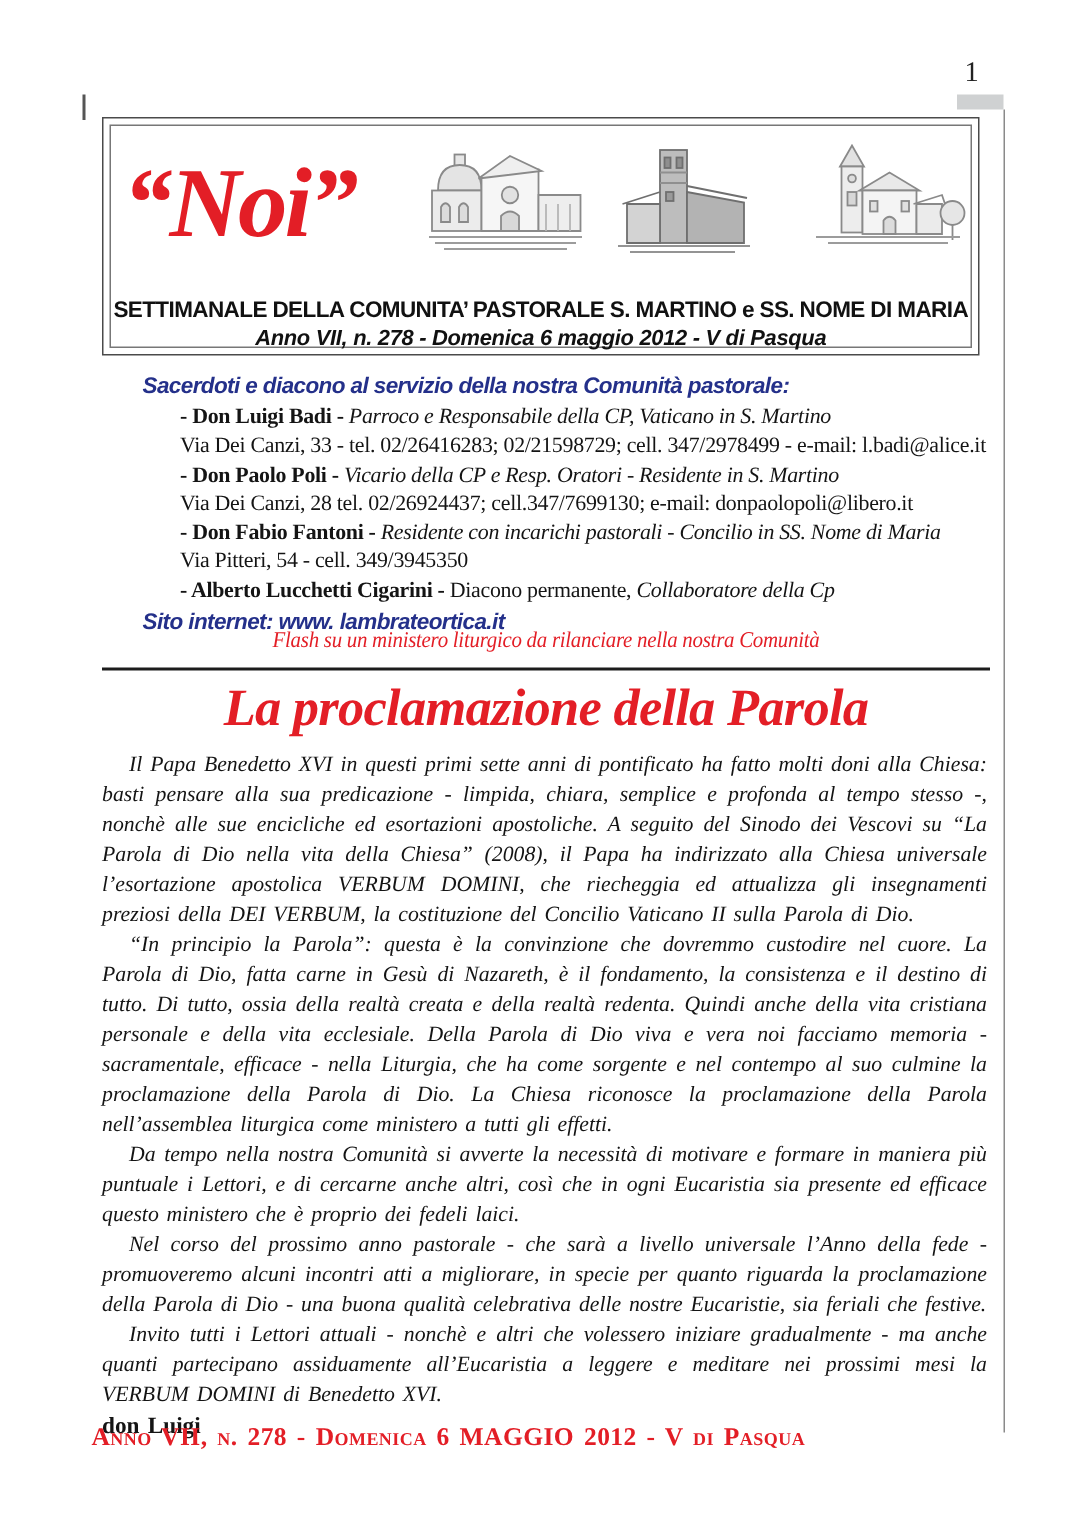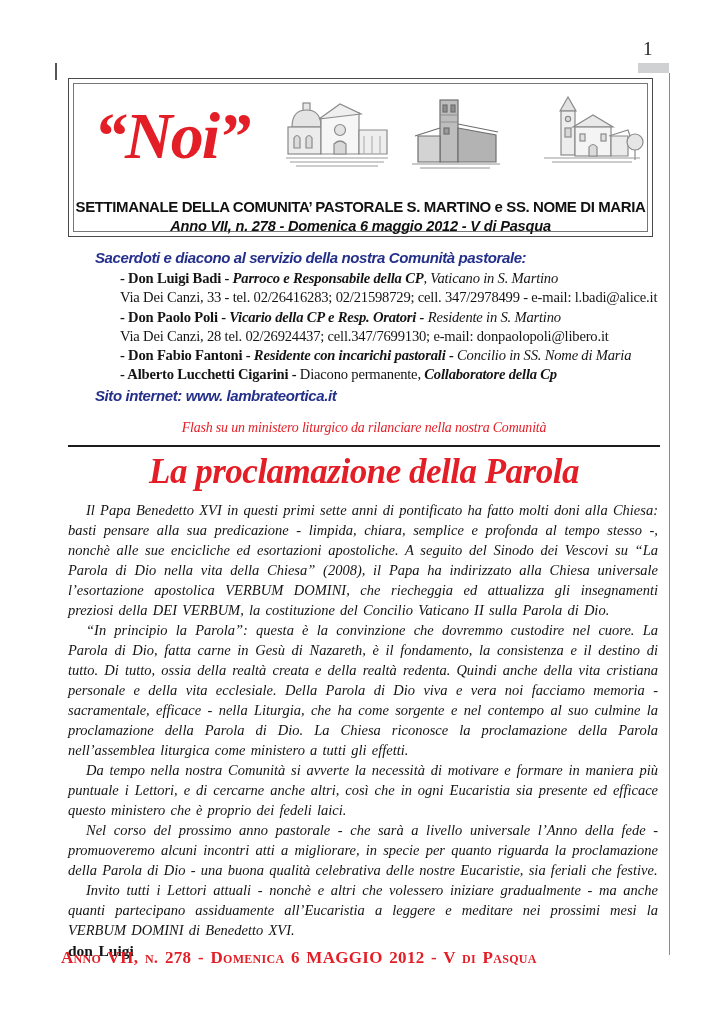--- a/index.html
+++ b/index.html
@@ -14,21 +14,21 @@
   }
   .gray-tab { position:absolute; left:638px; top:63px; width:31px; height:10px; background:#cfd1d2; }
   .right-rule { position:absolute; left:669px; top:73px; width:1px; height:882px; background:#8a8a8a; }
   .left-tick { position:absolute; left:55px; top:63px; width:2px; height:17px; background:#555; }
 
   
   .masthead { position:absolute; left:68px; top:78px; width:585px; height:159px;
     border:1px solid #4a4a4a; padding:4px; background:#fff; }
   .masthead-inner { position:relative; width:100%; height:100%; border:1px solid #777; }
   .logo {
-    position:absolute; left:20px; top:2px;
+    position:absolute; left:8px; top:2px;
     font-family:"Liberation Serif", serif; font-weight:bold; font-style:italic;
     font-size:66px; line-height:100px; color:#e31e26; letter-spacing:-2px;
   }
   .church-row { position:absolute; left:208px; top:12px; width:366px; height:80px; }
   .church { position:absolute; }
   .church svg { display:block; }
   .mast-line1 {
     position:absolute; top:114px; left:0; width:100%; text-align:center;
     font-family:"Liberation Sans", sans-serif; font-weight:bold; font-size:15px;
     letter-spacing:-0.4px; color:#111;
@@ -41,21 +41,21 @@
 
   
   .clergy { position:absolute; left:95px; top:249px; width:566px; }
   .clergy-heading, .site-line {
     font-family:"Liberation Sans", sans-serif; font-weight:bold; font-style:italic;
     font-size:15px; letter-spacing:-0.4px; color:#24308a;
   }
   .clergy-heading { margin-bottom:3px; }
   .clergy-lines { margin-left:25px; font-size:14.6px; line-height:19.3px; letter-spacing:-0.2px; color:#141414; }
   .c-name { font-weight:bold; }
-  .c-role { font-weight:bold; font-style:italic; }
+  .c-role { font-weight:normal; font-style:italic; }
   .c-res { font-style:italic; }
   .site-line { margin-top:2px; }
 
   
   .kicker {
     position:absolute; left:68px; top:419px; width:592px; text-align:center;
     color:#e31e26; font-style:italic; font-size:15px; letter-spacing:-0.2px;
   }
   .kicker span { display:inline-block; transform:scaleX(0.93); transform-origin:center; }
   .kicker-rule { position:absolute; left:68px; top:445px; width:592px; height:2px; background:#1c1c1c; }
@@ -156,20 +156,21 @@
   </div>
 
   <div class="clergy">
     <div class="clergy-heading">Sacerdoti e diacono al servizio della nostra  Comunità pastorale:</div>
     <div class="clergy-lines">
       <div><span class="c-name">- Don Luigi Badi - </span><span class="c-role">Parroco e Responsabile della CP</span><span class="c-res">, Vaticano in S. Martino</span></div>
       <div>Via Dei Canzi, 33 -  tel. 02/26416283; 02/21598729;  cell. 347/2978499 - e-mail: l.badi@alice.it</div>
       <div><span class="c-name">- Don  Paolo Poli - </span><span class="c-role">Vicario della CP e Resp. Oratori - </span><span class="c-res">Residente in S. Martino</span></div>
       <div>Via Dei Canzi, 28  tel. 02/26924437;  cell.347/7699130; e-mail: donpaolopoli@libero.it</div>
       <div><span class="c-name">- Don  Fabio Fantoni - </span><span class="c-role">Residente con incarichi pastorali  - </span><span class="c-res">Concilio in SS. Nome di Maria</span></div>
+      <div>Via Pitteri, 54 - cell. 349/3945350</div>
       <div><span class="c-name">- Alberto Lucchetti Cigarini - </span><span>Diacono permanente, </span><span class="c-role">Collaboratore della Cp</span></div>
     </div>
     <div class="site-line">Sito internet:   www. lambrateortica.it</div>
   </div>
 
   <div class="kicker"><span>Flash su un ministero liturgico da rilanciare nella nostra Comunità</span></div>
   <div class="kicker-rule"></div>
   <div class="article-title">La proclamazione della Parola</div>
 
   <div class="article-body">

